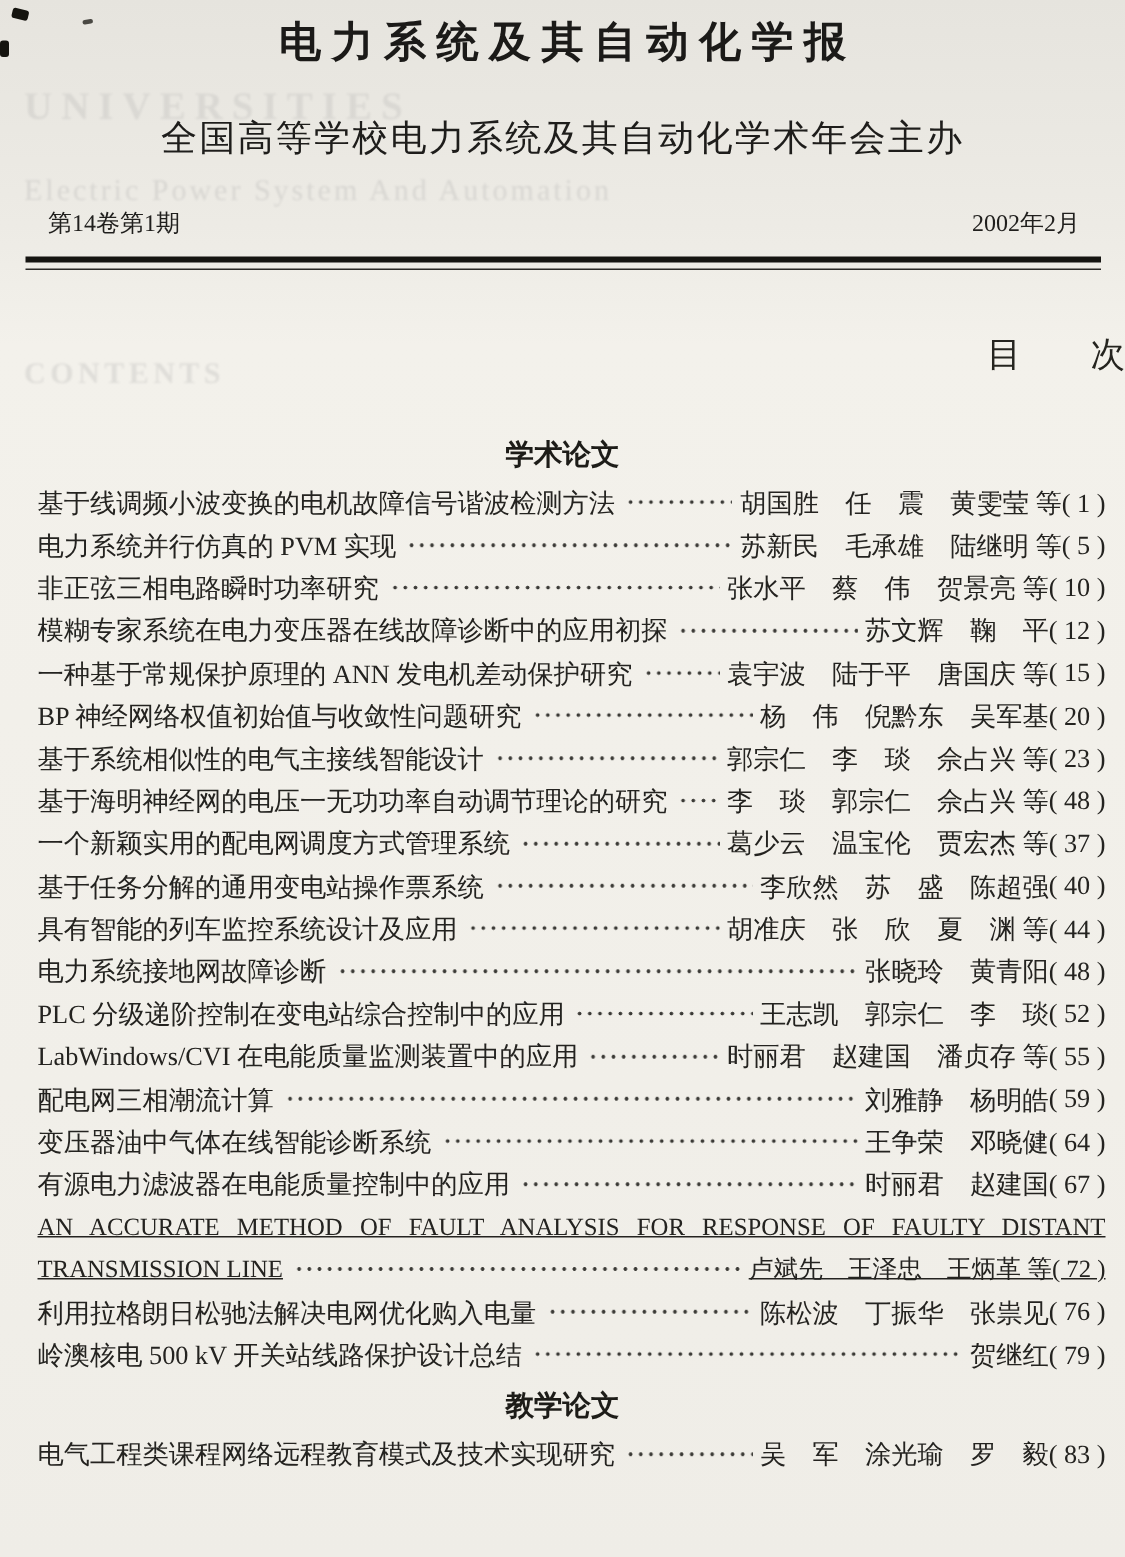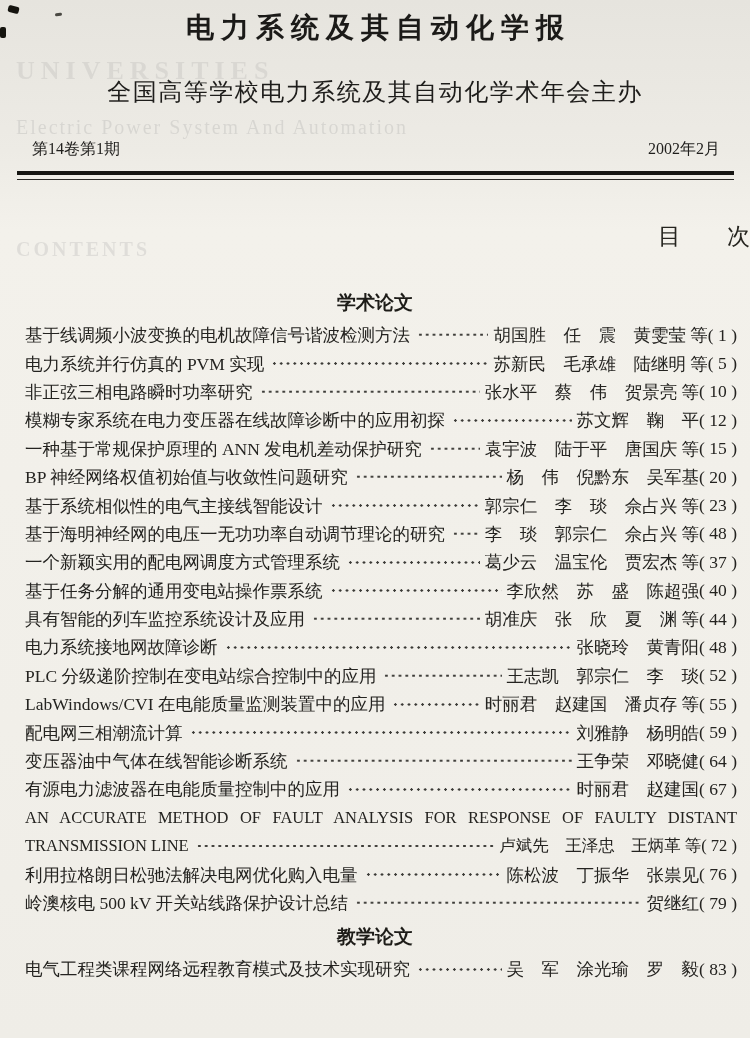--- a/index.html
+++ b/index.html
@@ -35,21 +35,21 @@
   .section-heading.second{margin-top:7px;margin-bottom:3px;}
   .toc-list{margin-top:5px;}
   .toc-row{height:28.4px;display:flex;align-items:center;padding:0 13px 0 25px;
            font-size:17.5px;color:#242320;}
   .toc-row .t{white-space:pre;flex:0 0 auto;}
   .toc-row .a{white-space:pre;flex:0 0 auto;}
   .toc-row .p{white-space:pre;flex:0 0 auto;}
   .toc-row .dots{flex:1 1 auto;min-width:10px;height:1em;margin:0 5px 0 7px;
     background-image:radial-gradient(circle, #3b3a36 1.05px, rgba(0,0,0,0) 1.45px);
     background-size:6.8px 100%;background-position:0 58%;background-repeat:repeat-x;}
-  .toc-row.en{font-size:16.5px;}
+  .toc-row.en{font-size:16.5px;text-decoration:underline;}
   .toc-row.full .t{flex:1 1 auto;white-space:normal;text-align:justify;text-align-last:justify;}
 </style>
 </head>
 <body>
 
 <div class="page">
 
   <div class="speck s1"></div>
   <div class="speck s2"></div>
   <div class="speck s3"></div>

